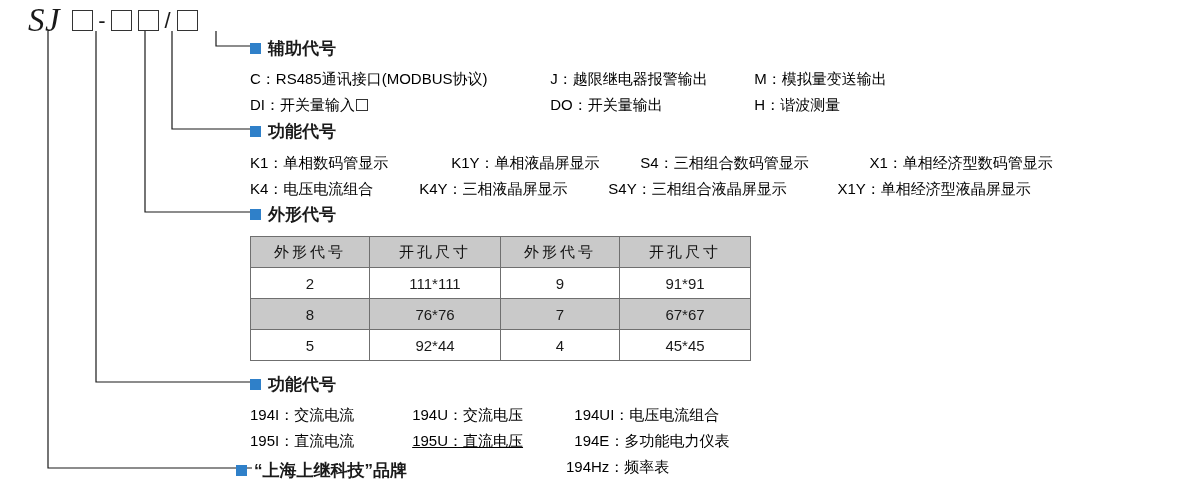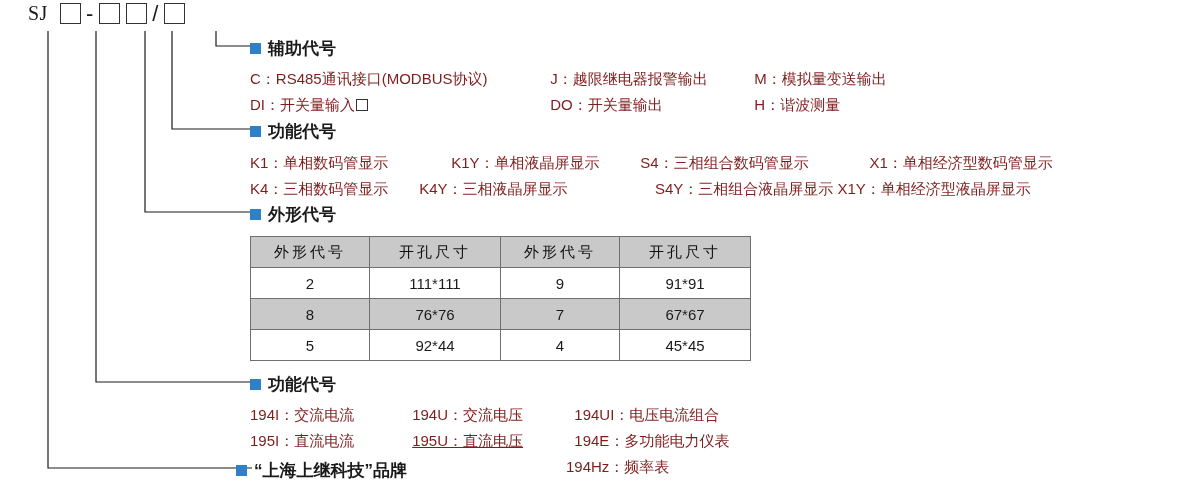--- a/index.html
+++ b/index.html
@@ -25,25 +25,26 @@
   .code-line {
     position: absolute;
     left: 28px;
     top: 2px;
     display: flex;
     align-items: center;
     font-size: 24px;
     letter-spacing: 1px;
   }
   .code-sj {
-    font-size: 20px;
+    font-size: 33px;
     font-family: "Liberation Serif", "DejaVu Serif", serif;
     font-weight: 400;
     margin-right: 9px;
     letter-spacing: 0.5px;
+    font-style: italic;
   }
   .code-box {
     width: 21px;
     height: 21px;
     border: 1px solid #333;
     display: inline-block;
     margin: 0 3px;
     box-sizing: border-box;
   }
   .code-sep {
@@ -78,21 +79,21 @@
     background: #2f80c9;
     display: inline-block;
     margin-right: 7px;
   }
 
   
   .row {
     position: absolute;
     font-size: 15px;
     white-space: nowrap;
-    color: #7f1d1d;
+    color: #000000;
   }
   .row span.cell {
     display: inline-block;
   }
 
   
   .tbl {
     position: absolute;
     left: 250px;
     top: 236px;
@@ -182,23 +183,23 @@
   </div>
 
   <div class="row" style="left:250px; top:154px;">
     <span class="cell" style="width:165px;">K1：单相数码管显示</span>
     <span class="cell" style="width:185px;margin-left:32px;">K1Y：单相液晶屏显示</span>
     <span class="cell" style="width:225px;">S4：三相组合数码管显示</span>
     <span class="cell">X1：单相经济型数码管显示</span>
   </div>
 
   <div class="row" style="left:250px; top:180px;">
-    <span class="cell" style="width:165px;">K4：三相数码管显示</span>
+    <span class="cell" style="width:165px;">K4：电压电流组合</span>
     <span class="cell" style="width:185px;">K4Y：三相液晶屏显示</span>
-    <span class="cell" style="width:225px;text-align:right;">S4Y：三相组合液晶屏显示</span>
+    <span class="cell" style="width:225px;">S4Y：三相组合液晶屏显示</span>
     <span class="cell">X1Y：单相经济型液晶屏显示</span>
   </div>
 
   <div class="sec-head" style="left:250px; top:203px;">
     <span class="sq"></span>
     <span>外形代号</span>
   </div>
 
   <table class="tbl">
     <thead>

